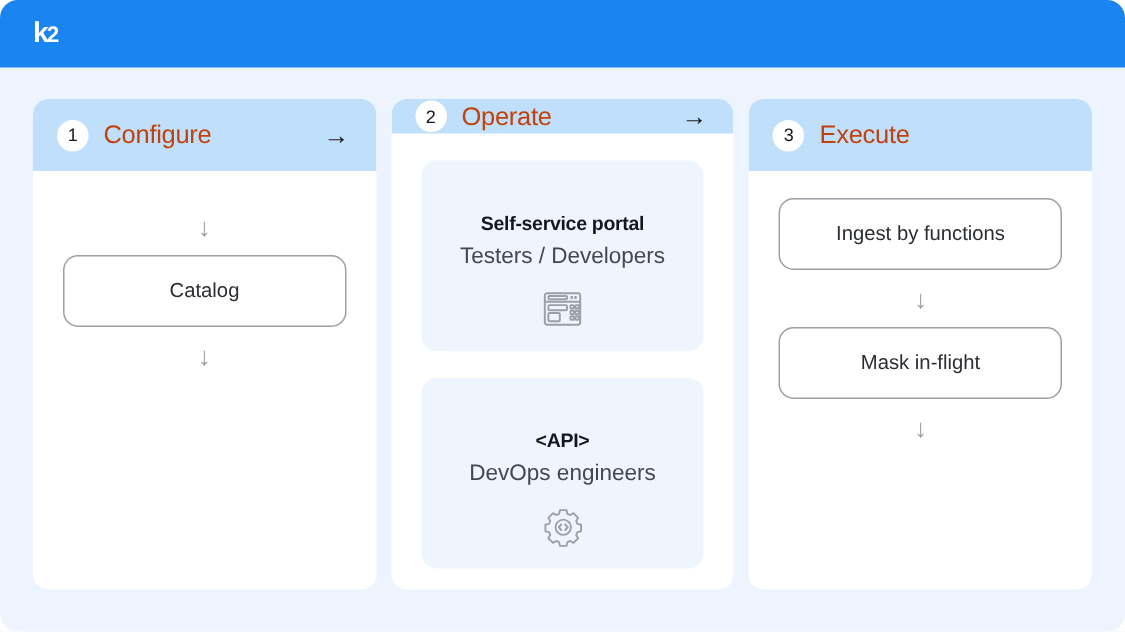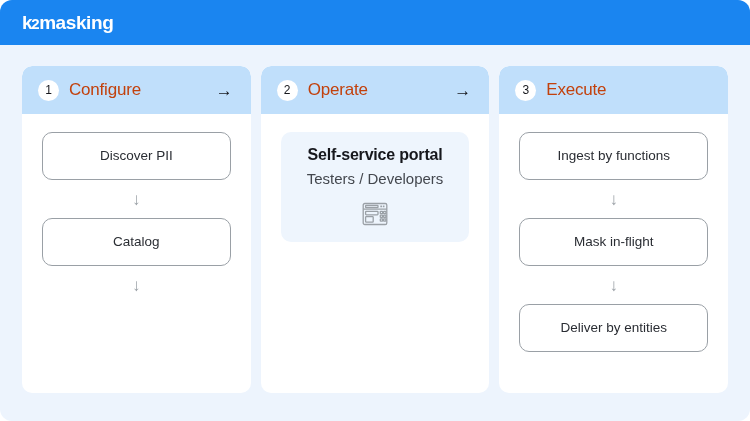--- a/index.html
+++ b/index.html
@@ -151,24 +151,25 @@
     border-radius: 10px;
     padding: 14px 10px 14px 10px;
     box-sizing: border-box;
     display: flex;
     flex-direction: column;
     align-items: center;
     text-align: center;
   }
   .card.first { margin-bottom: 18px; }
   .card-title {
-    font-size: 16px;
+    font-size: 13px;
     font-weight: bold;
     color: #16171c;
     letter-spacing: -0.2px;
+    margin-top: 20px;
   }
   .card-sub {
     margin-top: 6px;
     font-size: 15px;
     color: #43474e;
   }
   .card-icon {
     margin-top: 13px;
     width: 28px;
     height: 28px;
@@ -181,34 +182,32 @@
 </style>
 </head>
 <body>
 
 <div class="page">
 
   <div class="banner">
     <div class="logo">
       <span class="logo-k">k</span>
         <span class="logo-2">2</span>
-        <span class="logo-word">masking</span>
     </div>
   </div>
 
   <div class="columns">
 
     <div class="column">
       <div class="col-header">
         <div class="step-badge">1</div>
         <div class="col-title">Configure</div>
         <div class="col-arrow">→</div>
       </div>
       <div class="col-body">
-        <div class="flow-box">Discover PII</div>
         <div class="flow-arrow">↓</div>
         <div class="flow-box">Catalog</div>
         <div class="flow-arrow">↓</div>
       </div>
     </div>
 
     <div class="column">
       <div class="col-header">
         <div class="step-badge">2</div>
         <div class="col-title">Operate</div>
@@ -231,33 +230,44 @@
               <rect x="18.3" y="9.4" width="2.3" height="2.3" rx="0.4"></rect>
               <rect x="21.6" y="9.4" width="2.3" height="2.3" rx="0.4"></rect>
               <rect x="18.3" y="13.1" width="2.3" height="2.3" rx="0.4"></rect>
               <rect x="21.6" y="13.1" width="2.3" height="2.3" rx="0.4"></rect>
               <rect x="18.3" y="16.8" width="2.3" height="2.3" rx="0.4"></rect>
               <rect x="21.6" y="16.8" width="2.3" height="2.3" rx="0.4"></rect>
             </svg>
           </div>
         </div>
 
+        <div class="card">
+          <div class="card-title">&lt;API&gt;</div>
+          <div class="card-sub">DevOps engineers</div>
+          <div class="card-icon">
+            <svg width="27" height="27" viewBox="0 0 28 28" fill="none" stroke="#9aa0a6" stroke-width="1.3" stroke-linejoin="round" stroke-linecap="round">
+              <path d="M11.7 2.2h4.6l0.55 2.55 2.0 0.83 2.2-1.35 3.25 3.25-1.35 2.2 0.83 2.0 2.55 0.55v4.6l-2.55 0.55-0.83 2.0 1.35 2.2-3.25 3.25-2.2-1.35-2.0 0.83-0.55 2.55h-4.6l-0.55-2.55-2.0-0.83-2.2 1.35-3.25-3.25 1.35-2.2-0.83-2.0-2.55-0.55v-4.6l2.55-0.55 0.83-2.0-1.35-2.2 3.25-3.25 2.2 1.35 2.0-0.83z"></path>
+              <circle cx="14" cy="14" r="5.3"></circle>
+              <polyline points="12.6,12.1 10.9,14 12.6,15.9"></polyline>
+              <polyline points="15.4,12.1 17.1,14 15.4,15.9"></polyline>
+            </svg>
+          </div>
+        </div>
 
       </div>
     </div>
 
     <div class="column">
       <div class="col-header">
         <div class="step-badge">3</div>
         <div class="col-title">Execute</div>
         <div class="col-arrow hidden">→</div>
       </div>
       <div class="col-body">
         <div class="flow-box">Ingest by functions</div>
         <div class="flow-arrow">↓</div>
         <div class="flow-box">Mask in-flight</div>
         <div class="flow-arrow">↓</div>
-        <div class="flow-box">Deliver by entities</div>
       </div>
     </div>
 
   </div>
 </div>
 
 </body></html>

